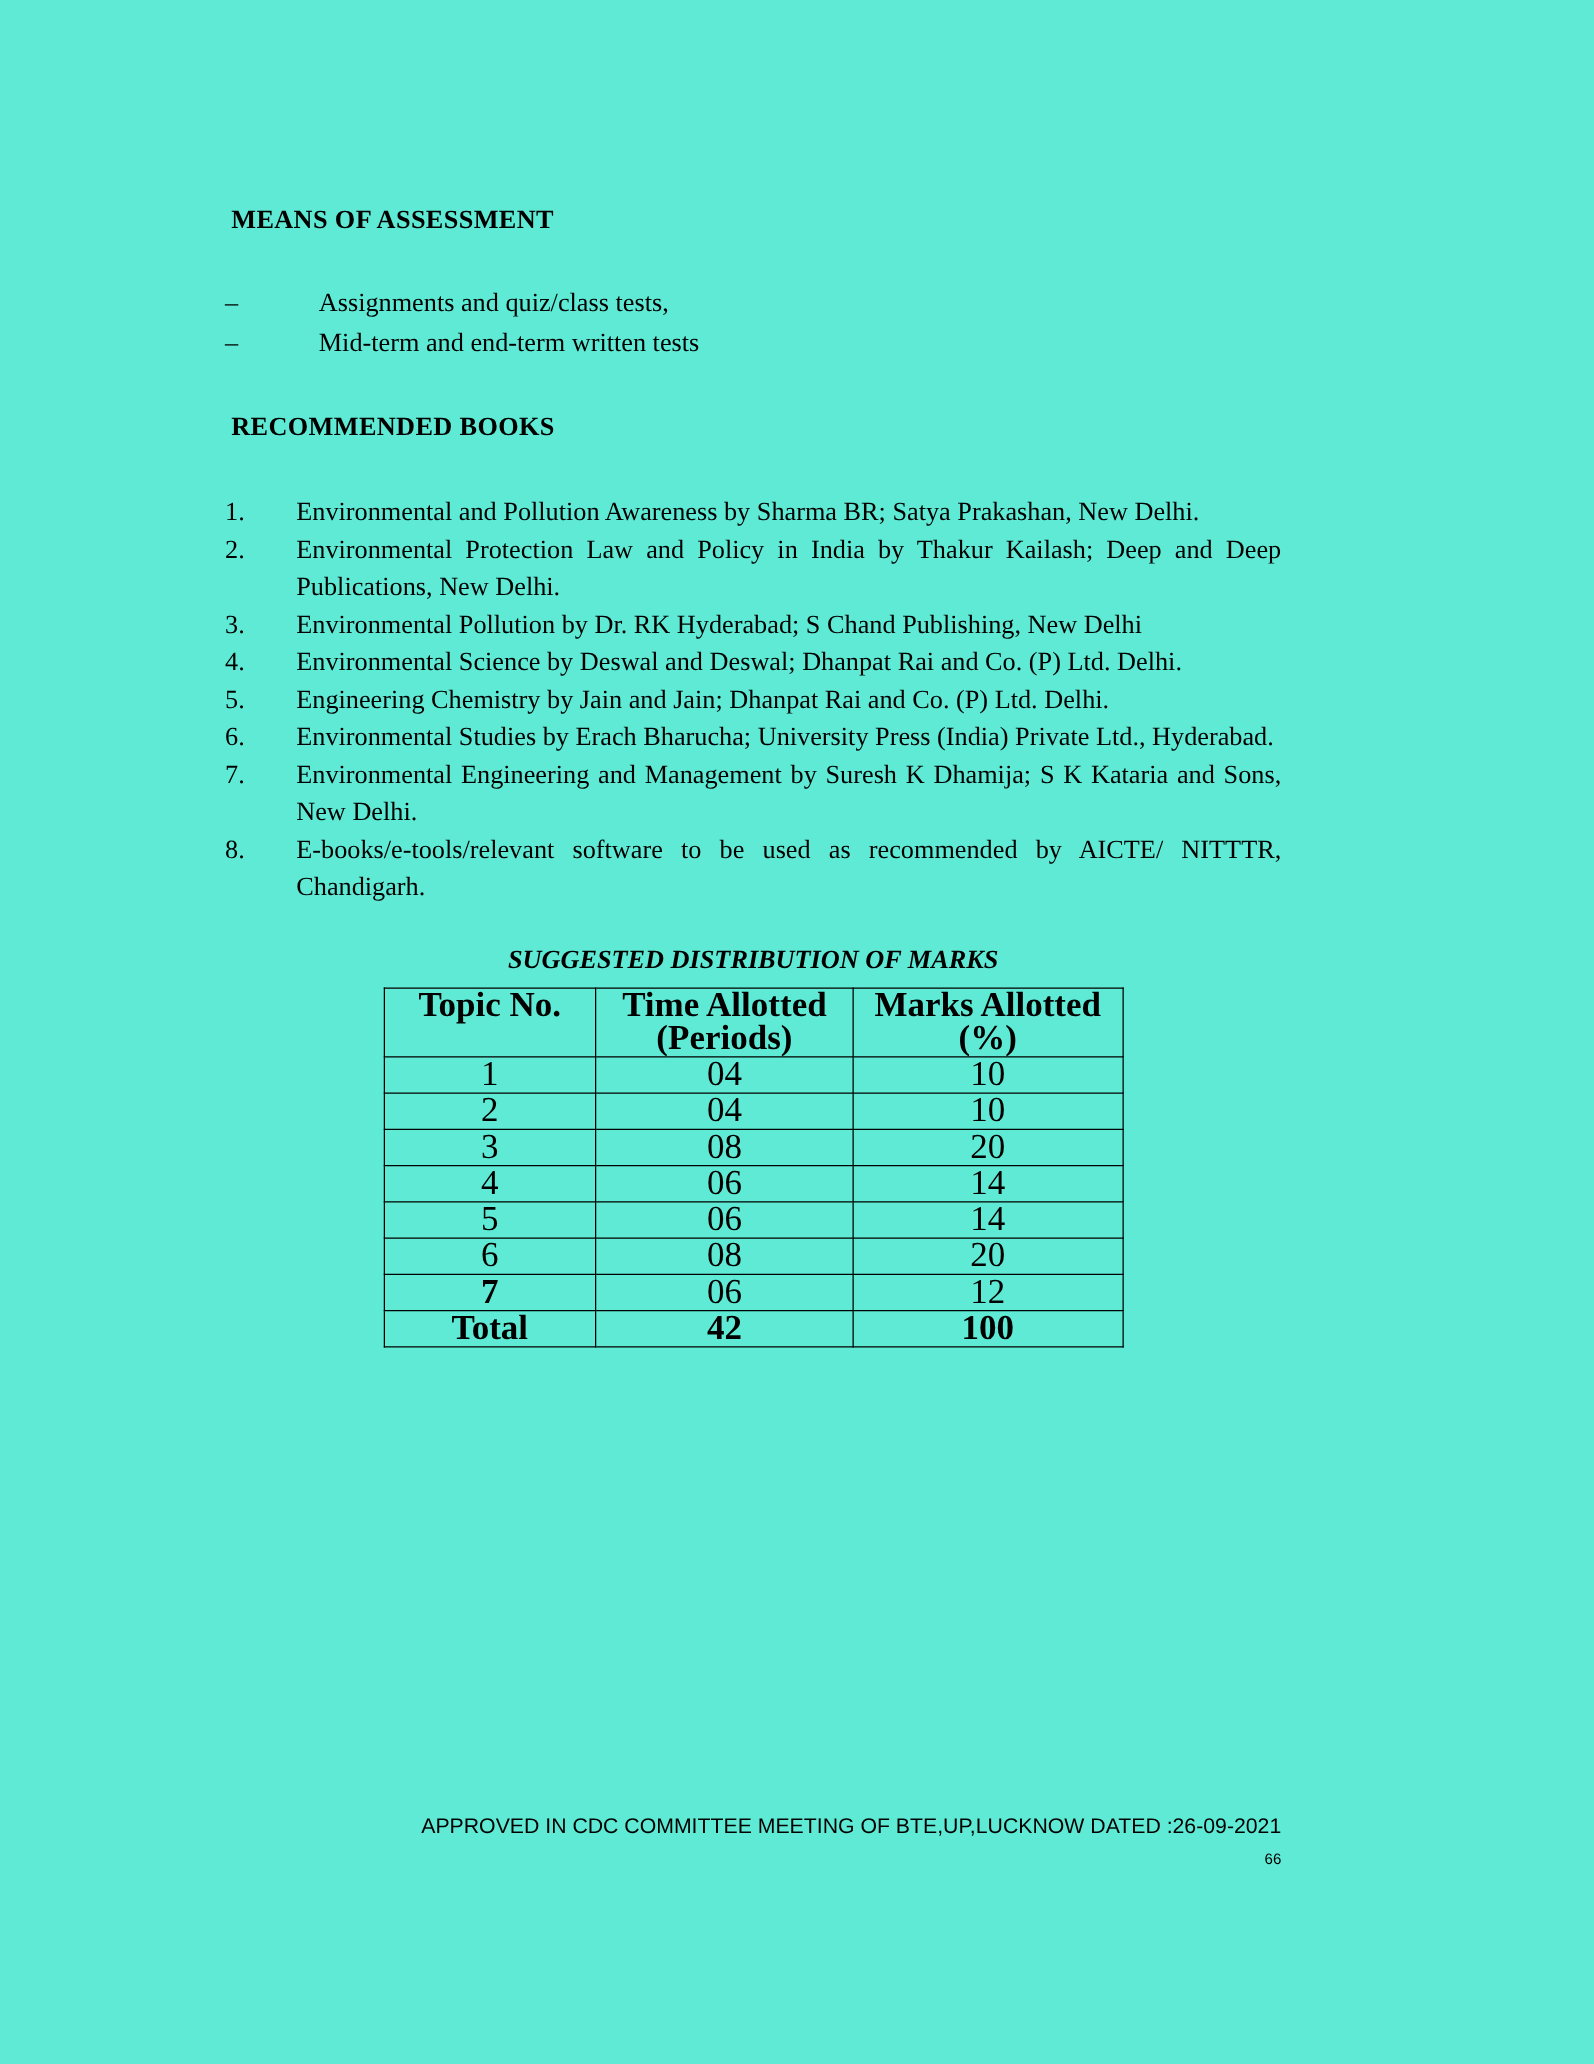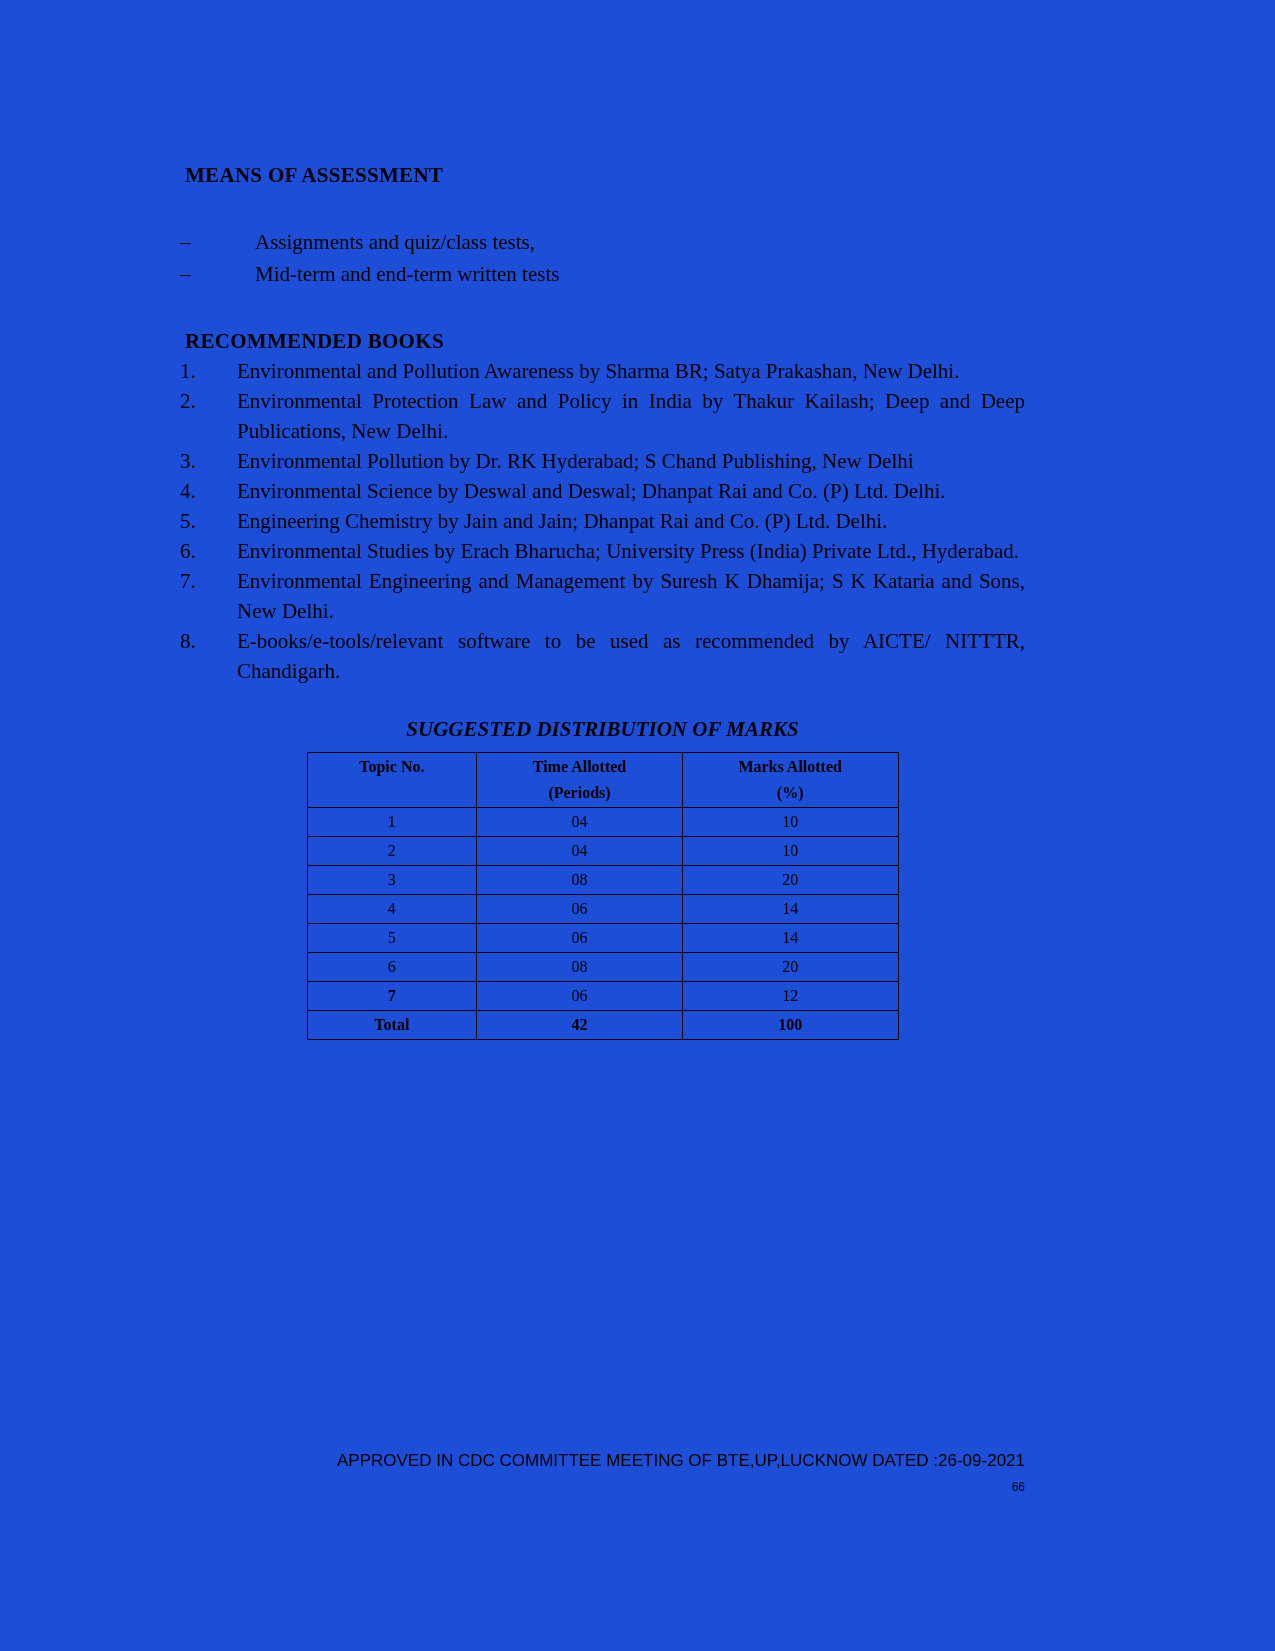--- a/index.html
+++ b/index.html
@@ -4,21 +4,21 @@
 <style>
   * { margin: 0; padding: 0; box-sizing: border-box; }
   html, body { background: #e8e8e8; }
   body { font-family: "Liberation Serif", serif; }
 
   .page {
     position: relative;
     width: 1275px;
     height: 1651px;
     margin: 0 auto;
-    background: #1d4ed8;
+    background: #5eead4;
     color: #000000;
     overflow: hidden;
   }
 
   .content {
     padding: 160px 250px 0 180px; 
     font-size: 21px;
     line-height: 30px;
   }
 
@@ -29,21 +29,21 @@
     letter-spacing: 0.3px;
   }
 
   .means-heading { margin-bottom: 36px; }
 
   .dash-list { margin-bottom: 36px; }
   .dash-item { display: flex; line-height: 32px; }
   .dash-item .dash { width: 75px; flex-shrink: 0; }
   .dash-item .dash-text { flex: 1; }
 
-  .books-heading { }
+  .books-heading { margin-bottom: 38px; }
 
   .book-list { margin-bottom: 28px; }
   .book-item { display: flex; }
   .book-num { width: 57px; flex-shrink: 0; }
   .book-text { flex: 1; text-align: justify; }
 
   .websites { margin-top: 20px; }
   .websites-heading { font-size: 21px; font-weight: bold; margin-left: 5px; }
   .website-link {
     display: inline-block;
@@ -59,21 +59,21 @@
     font-style: italic;
     font-size: 21px;
     margin-top: 28px;
     margin-bottom: 8px;
   }
 
   table.marks {
     border-collapse: collapse;
     margin: 4px auto;
     width: 592px;
-    font-size: 16px;
+    font-size: 28px;
   }
   table.marks th, table.marks td {
     border: 1px solid #000000;
     text-align: center;
     padding: 1px 4px;
     line-height: 26px;
   }
   table.marks th {
     font-weight: bold;
     vertical-align: top;

